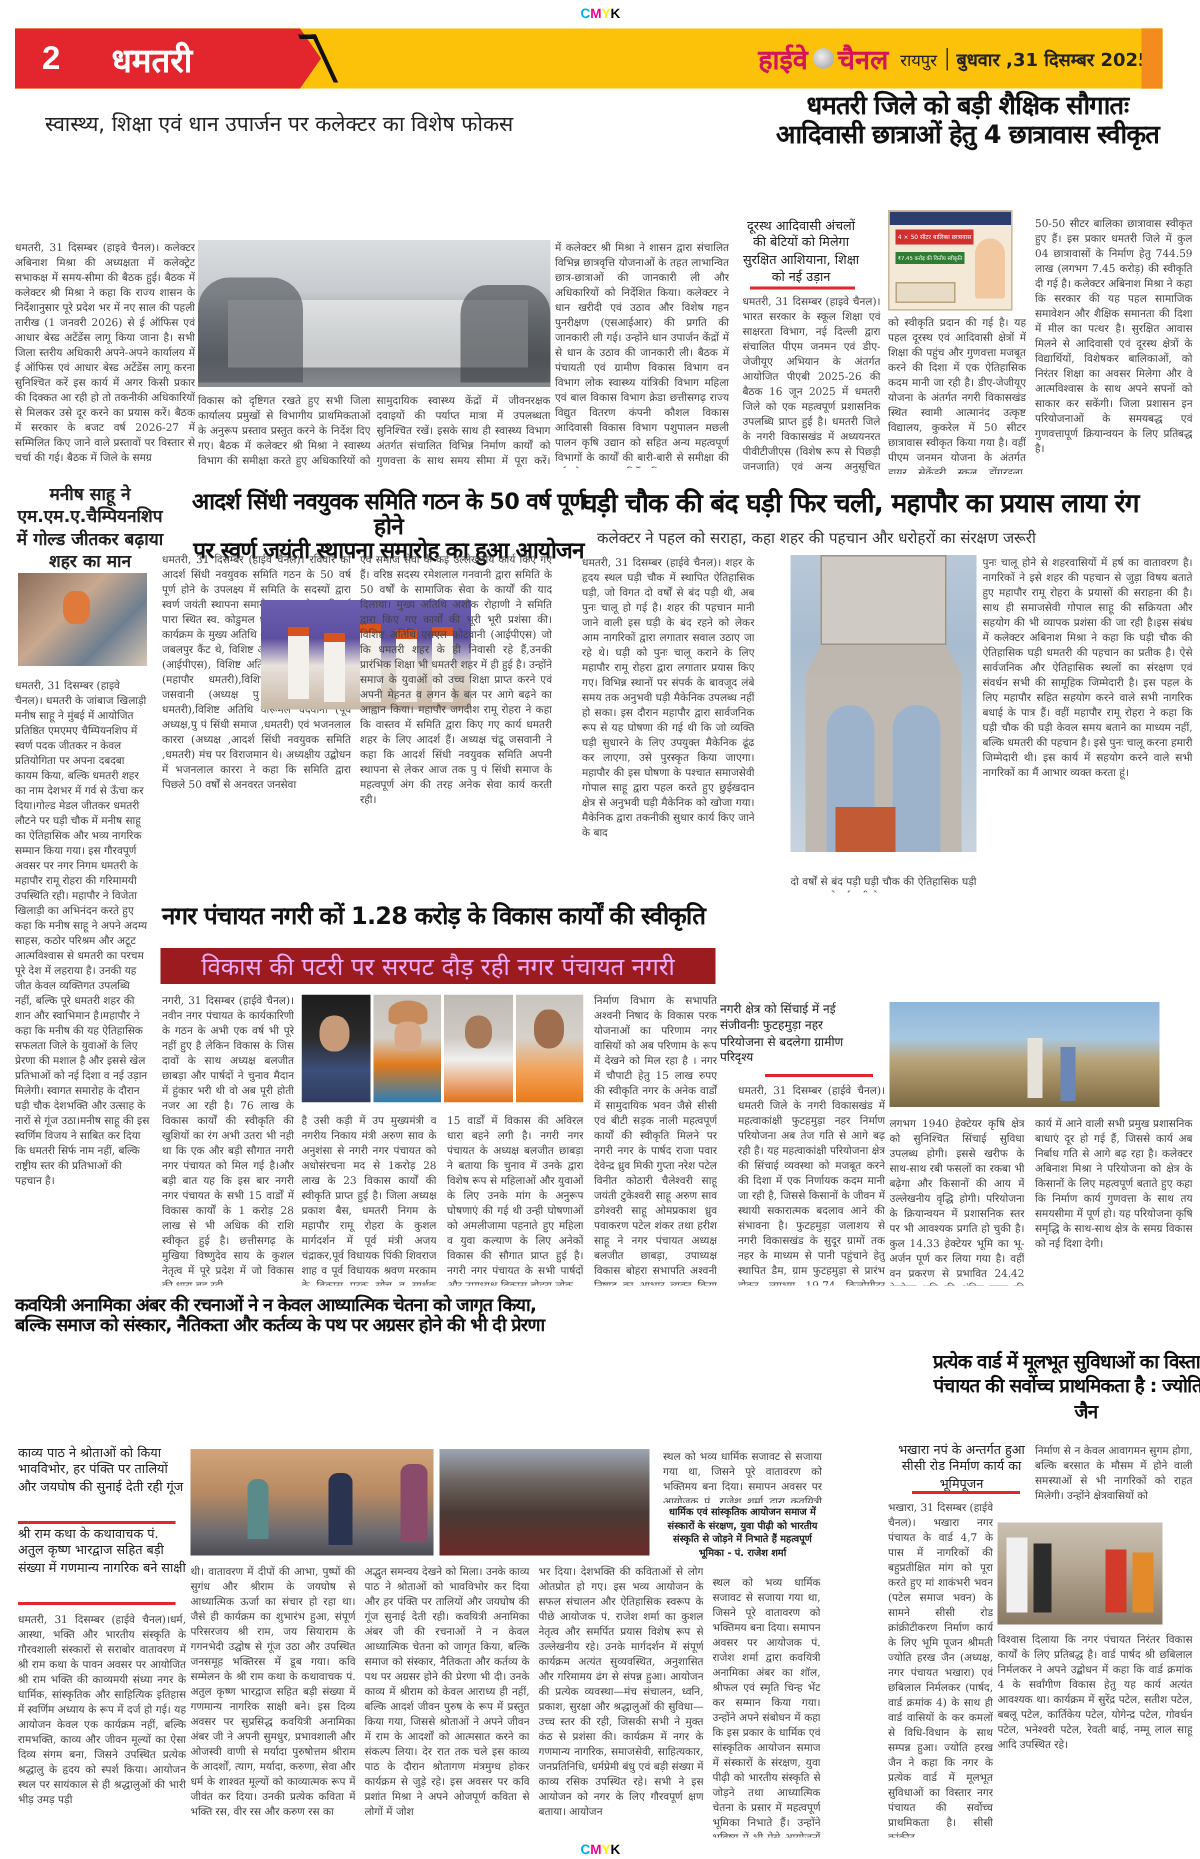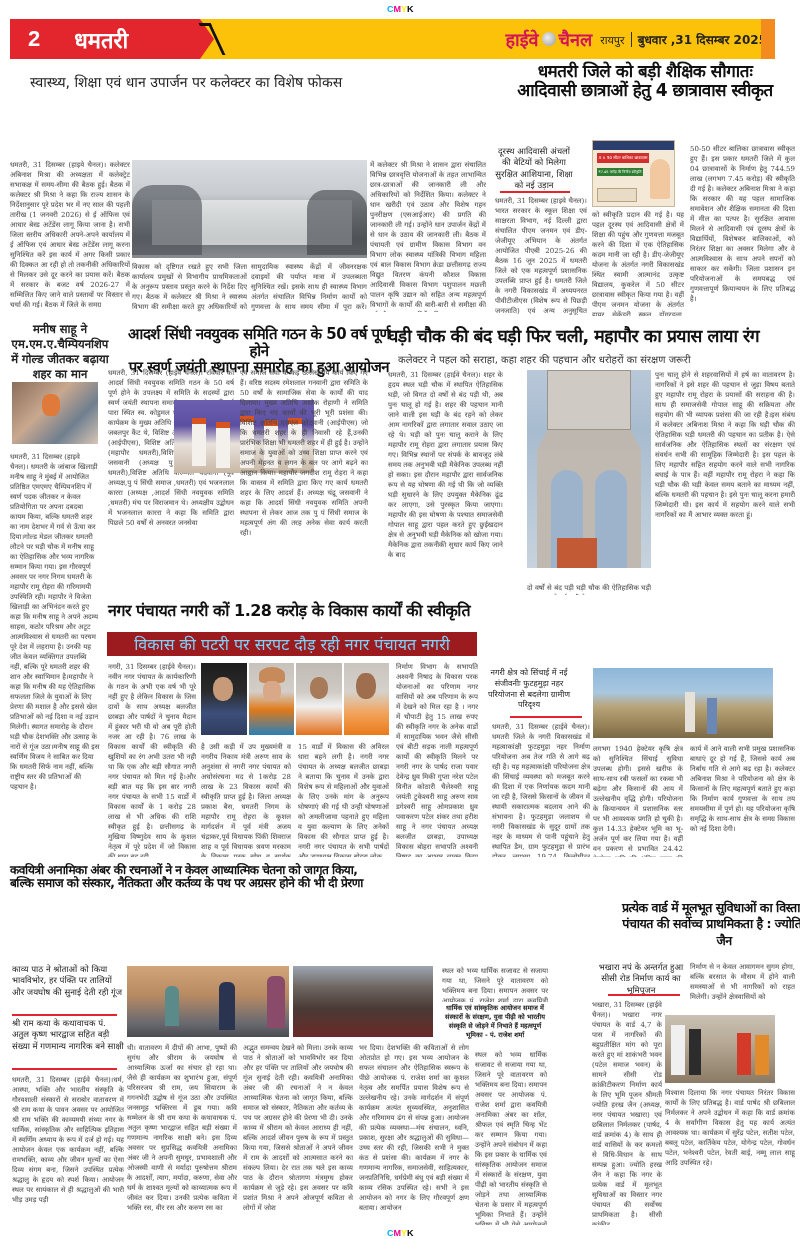--- a/index.html
+++ b/index.html
@@ -17,21 +17,21 @@
 .brand .dot{display:inline-block;width:14px;height:14px;border-radius:50%;background:radial-gradient(circle at 40% 40%,#eee,#999);margin:0 3px}
 .city{font:11px "DejaVu Sans",sans-serif;margin-left:8px;padding-right:6px;border-right:1px solid #333}
 .date{font:bold 12px "DejaVu Sans",sans-serif;margin-left:6px}
 .orangebar{position:absolute;right:0;top:0;width:14px;height:40px;background:#f38b1f}
 .kicker{position:absolute;top:72px;left:30px;font:14px "DejaVu Sans",sans-serif;color:#222}
 .h1{position:absolute;font-weight:bold;color:#111;font-family:"DejaVu Sans",sans-serif;line-height:1.1;letter-spacing:-0.5px}
 .body{position:absolute;font:7px/10px "DejaVu Serif",serif;color:#444;text-align:justify;overflow:hidden}
 .photo{position:absolute;overflow:hidden}
 .sub{position:absolute;font-family:"DejaVu Sans",sans-serif;color:#222;line-height:1.35}
 .redline{position:absolute;height:1.5px;background:#e3262e}
-.banner{position:absolute;background:#9b1b1f;color:#7dd3fc;font:16px "DejaVu Sans",sans-serif;display:flex;align-items:center;justify-content:center}
+.banner{position:absolute;background:#9b1b1f;color:#f0abfc;font:16px "DejaVu Sans",sans-serif;display:flex;align-items:center;justify-content:center}
 .bold{font-weight:bold}
 </style>
 </head>
 <body>
 
 <div class="cmyk" style="top:4px;left:387px"><span class="c">C</span><span class="m">M</span><span class="y">Y</span><span class="k">K</span></div>
 <div class="cmyk" style="top:1228px;left:387px"><span class="c">C</span><span class="m">M</span><span class="y">Y</span><span class="k">K</span></div>
 
 <div class="masthead">
   <div class="mast-red">
@@ -133,21 +133,21 @@
   <div style="flex:1;background:linear-gradient(180deg,#c9c4bd 0%,#d6d1ca 40%,#f2a35a 70%,#e97a1a 100%);position:relative">
       <div style="position:absolute;left:12px;top:10px;width:20px;height:26px;background:#9e6e4e;border-radius:45%"></div>
     </div>
 </div>
 <div class="body" style="top:742px;left:201px;width:90px;height:115px">है उसी कड़ी में उप मुख्यमंत्री व नगरीय निकाय मंत्री अरुण साव के अनुशंसा से नगरी नगर पंचायत को अधोसंरचना मद से 1करोड़ 28 लाख के 23 विकास कार्यों की स्वीकृति प्राप्त हुई है। जिला अध्यक्ष प्रकाश बैस, धमतरी निगम के महापौर रामू रोहरा के कुशल मार्गदर्शन में पूर्व मंत्री अजय चंद्राकर,पूर्व विधायक पिंकी शिवराज शाह व पूर्व विधायक श्रवण मरकाम के विकास परक सोच व सार्थक प्रयास से नगरी नगर पंचायत के सभी</div>
 <div class="body" style="top:742px;left:298px;width:91px;height:115px">15 वार्डों में विकास की अविरल धारा बहने लगी है। नगरी नगर पंचायत के अध्यक्ष बलजीत छाबड़ा ने बताया कि चुनाव में उनके द्वारा विशेष रूप से महिलाओं और युवाओं के लिए उनके मांग के अनुरूप घोषणाएं की गई थी उन्ही घोषणाओं को अमलीजामा पहनाते हुए महिला व युवा कल्याण के लिए अनेकों विकास की सौगात प्राप्त हुई है। नगरी नगर पंचायत के सभी पार्षदों और उपाध्यक्ष विकास बोहरा लोक</div>
 <div class="body" style="top:662px;left:396px;width:82px;height:195px">निर्माण विभाग के सभापति अश्वनी निषाद के विकास परक योजनाओं का परिणाम नगर वासियों को अब परिणाम के रूप में देखने को मिल रहा है । नगर में चौपाटी हेतु 15 लाख रुपए की स्वीकृति नगर के अनेक वार्डों में सामुदायिक भवन जैसे सीसी एवं बीटी सड़क नाली महत्वपूर्ण कार्यों की स्वीकृति मिलने पर नगरी नगर के पार्षद राजा पवार देवेन्द्र ध्रुव मिकी गुप्ता नरेश पटेल विनीत कोठारी चैलेश्वरी साहू जयंती टुकेश्वरी साहू अरुण साव डगेश्वरी साहू ओमप्रकाश ध्रुव पवाकरण पटेल शंकर तथा हरीश साहू ने नगर पंचायत अध्यक्ष बलजीत छाबड़ा, उपाध्यक्ष विकास बोहरा सभापति अश्वनी निषाद का आभार व्यक्त किया है।</div>
 
 <div class="h1" style="top:618px;left:488px;width:310px;font-size:15.5px;text-align:center;font-weight:normal;color:#111">
 </div>
-<div class="sub" style="top:668px;left:480px;width:98px;font-size:8px;text-align:center">नगरी क्षेत्र को सिंचाई में नई संजीवनीः फुटहमुड़ा नहर परियोजना से बदलेगा ग्रामीण परिदृश्य</div>
+<div class="sub" style="top:668px;left:480px;width:98px;font-size:8px;">नगरी क्षेत्र को सिंचाई में नई संजीवनीः फुटहमुड़ा नहर परियोजना से बदलेगा ग्रामीण परिदृश्य</div>
 <div class="redline" style="top:716px;left:510px;width:72px"></div>
 <div class="photo" style="top:668px;left:593px;width:180px;height:70px;background:linear-gradient(180deg,#8fb7d9 0%,#a8c7e0 35%,#b9a57a 55%,#9a845a 80%,#7a6a45 100%)">
   <div style="position:absolute;left:92px;top:24px;width:10px;height:40px;background:#e7e2d9"></div>
   <div style="position:absolute;left:114px;top:30px;width:10px;height:36px;background:#6b87b5"></div>
 </div>
 <div class="body" style="top:722px;left:492px;width:98px;height:135px">धमतरी, 31 दिसम्बर (हाईवे चैनल)। धमतरी जिले के नगरी विकासखंड में महत्वाकांक्षी फुटहमुड़ा नहर निर्माण परियोजना अब तेज गति से आगे बढ़ रही है। यह महत्वाकांक्षी परियोजना क्षेत्र की सिंचाई व्यवस्था को मजबूत करने की दिशा में एक निर्णायक कदम मानी जा रही है, जिससे किसानों के जीवन में स्थायी सकारात्मक बदलाव आने की संभावना है। फुटहमुड़ा जलाशय से नगरी विकासखंड के सुदूर ग्रामों तक नहर के माध्यम से पानी पहुंचाने हेतु स्थापित डैम, ग्राम फुटहमुड़ा से प्रारंभ होकर लगभग 19.74 किलोमीटर लंबाई में किया जा रहा है। परियोजना के पूर्ण होने पर नगरी विकासखंड के 22 ग्रामों के</div>
 <div class="body" style="top:744px;left:593px;width:90px;height:113px">लगभग 1940 हेक्टेयर कृषि क्षेत्र को सुनिश्चित सिंचाई सुविधा उपलब्ध होगी। इससे खरीफ के साथ-साथ रबी फसलों का रकबा भी बढ़ेगा और किसानों की आय में उल्लेखनीय वृद्धि होगी। परियोजना के क्रियान्वयन में प्रशासनिक स्तर पर भी आवश्यक प्रगति हो चुकी है। कुल 14.33 हेक्टेयर भूमि का भू-अर्जन पूर्ण कर लिया गया है। वहीं वन प्रकरण से प्रभावित 24.42 हेक्टेयर भूमि की अंतिम चरण की स्वीकृति भी प्राप्त हो चुकी है। इसके साथ ही निर्माण</div>
 <div class="body" style="top:744px;left:690px;width:105px;height:113px">कार्य में आने वाली सभी प्रमुख प्रशासनिक बाधाएं दूर हो गई हैं, जिससे कार्य अब निर्बाध गति से आगे बढ़ रहा है। कलेक्टर अबिनाश मिश्रा ने परियोजना को क्षेत्र के किसानों के लिए महत्वपूर्ण बताते हुए कहा कि निर्माण कार्य गुणवत्ता के साथ तय समयसीमा में पूर्ण हो। यह परियोजना कृषि समृद्धि के साथ-साथ क्षेत्र के समग्र विकास को नई दिशा देगी।</div>
 
 <div class="h1" style="top:864px;left:10px;width:560px;font-size:12px">

